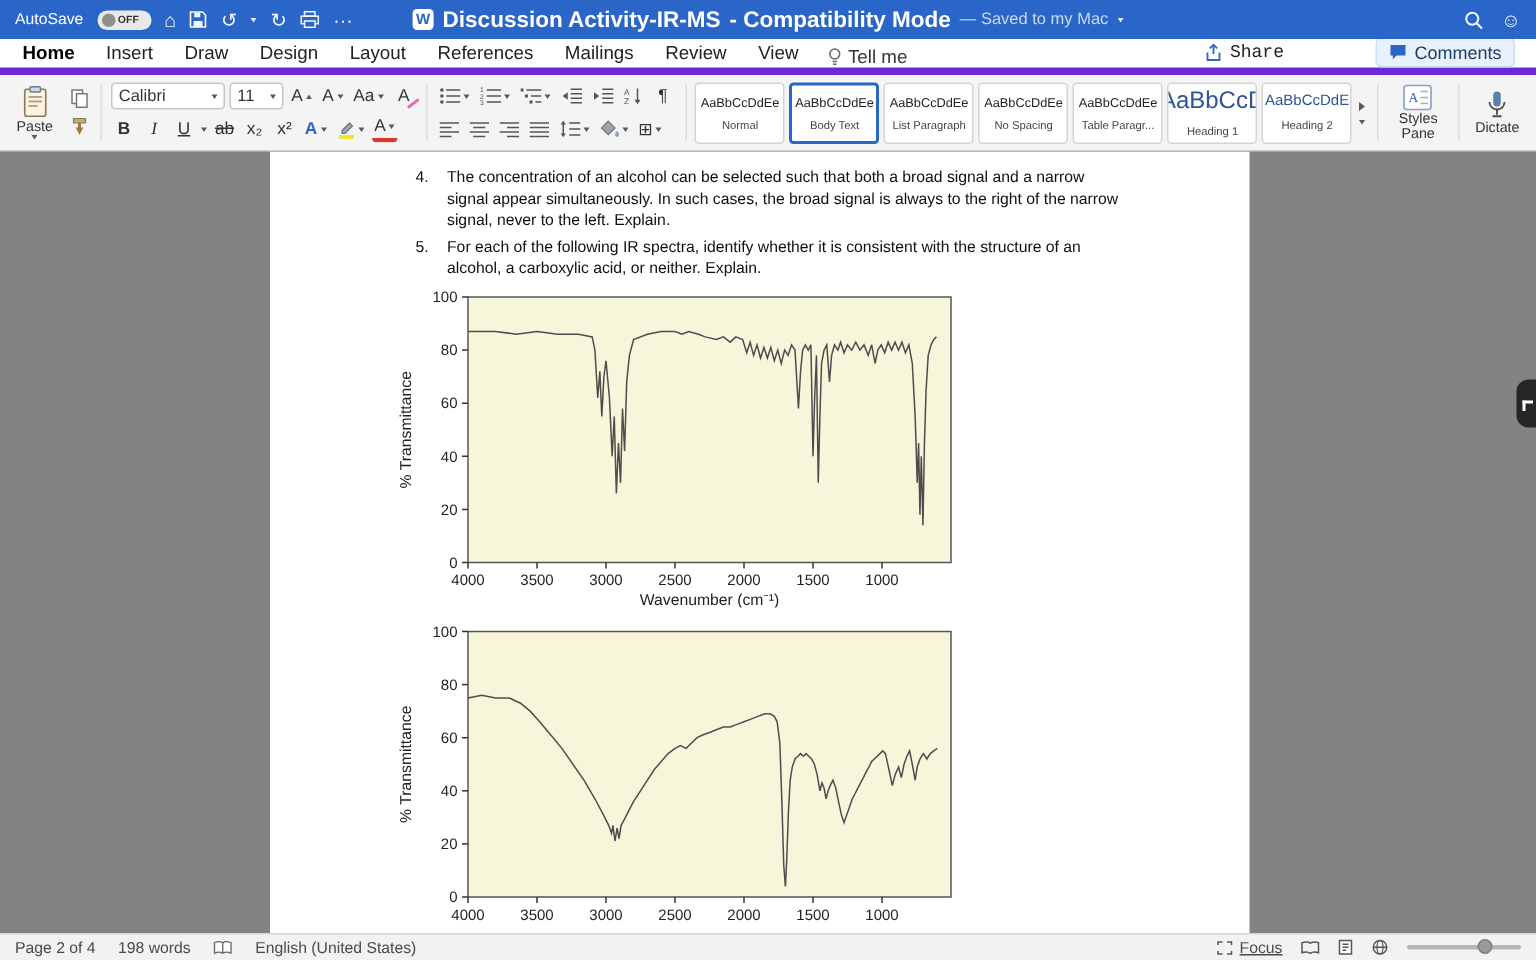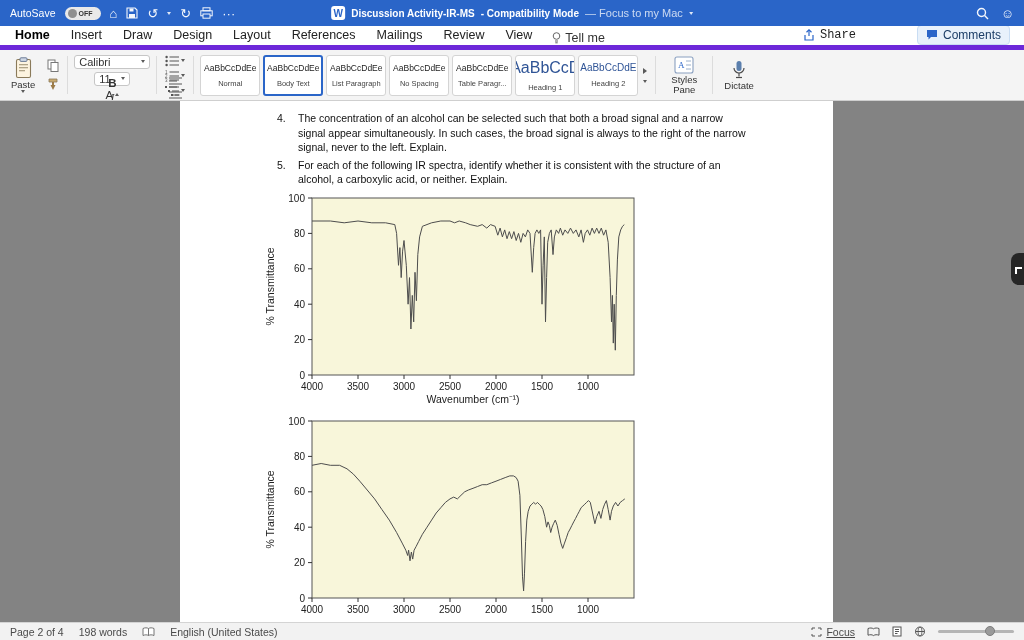--- a/index.html
+++ b/index.html
@@ -9,21 +9,21 @@
   
   .titlebar { height:26px; background:#2a65c8; display:flex; align-items:center; padding:0 10px; position:relative; color:#fff; }
   .tb-left { display:flex; align-items:center; gap:9px; }
   .tb-autosave-label { font-size:10.5px; color:#fff; }
   .tb-toggle { width:36px; height:13px; background:#e9e9e9; border-radius:8px; display:flex; align-items:center; gap:2px; padding:0 3px; cursor:pointer; }
   .tb-toggle .knob { width:9px; height:9px; border-radius:50%; background:#8f8f8f; }
   .tb-toggle-text { font-size:7px; color:#333; font-weight:bold; }
   .tb-icon { font-size:13px; line-height:1; color:#fff; opacity:.95; cursor:pointer; display:inline-flex; align-items:center; }
   .tb-center { position:absolute; left:50%; transform:translateX(-50%); display:flex; align-items:center; gap:6px; white-space:nowrap; }
   .word-badge { width:14px; height:14px; background:#fff; color:#2a65c8; font-weight:bold; font-size:10px; border-radius:3px; display:flex; align-items:center; justify-content:center; }
-  .tb-title, .tb-mode { font-size:10px; font-weight:bold; color:#fff; }
+  .tb-title, .tb-mode { font-size:15px; font-weight:bold; color:#fff; }
   .tb-saved { font-size:11px; color:rgba(255,255,255,.75); }
   .tb-right { margin-left:auto; display:flex; align-items:center; gap:12px; }
 
   .tri { width:0; height:0; border-left:3.5px solid transparent; border-right:3.5px solid transparent; border-top:4px solid #5a5a5a; display:inline-block; }
   .tri.light { border-top-color:rgba(255,255,255,.85); }
   .tri.tiny { border-left-width:2.5px; border-right-width:2.5px; border-top-width:3px; }
   .tri-up { width:0; height:0; border-left:2.5px solid transparent; border-right:2.5px solid transparent; border-bottom:3px solid #5a5a5a; display:inline-block; }
 
   
   .menubar { height:24px; background:#fff; border-bottom:5px solid #6d28d9; display:flex; align-items:flex-end; padding:0 14px; gap:19px; font-size:12.5px; color:#222; }
@@ -31,21 +31,21 @@
   .tab.active { font-weight:bold; color:#000; }
   .tellme { display:flex; align-items:center; gap:4px; cursor:pointer; color:#333;margin-top:40px; }
   .mb-right { margin-left:auto; display:flex; align-items:center; gap:10px; }
   .share-btn { display:flex; align-items:center; gap:5px; cursor:pointer; color:#222; font-size:12px; padding:2px 7px; border-radius:4px;font-family:Liberation Mono, monospace; }
   .comments-btn { display:flex; align-items:center; gap:5px; cursor:pointer; color:#1b3d66; font-size:12px; background:#e8f1fb; border:1px solid #c9ddf3; border-radius:4px; padding:2px 8px;margin-left:44px; }
 
   
   .ribbon { height:51px; background:#f4f4f4; border-bottom:1px solid #cfcfcf; display:flex; align-items:center; padding:2px 6px; gap:5px; overflow:hidden; }
   .vdiv { width:1px; align-self:stretch; background:#dcdcdc; margin:4px 1px; }
   .group-col { display:flex; flex-direction:column; gap:3px; justify-content:center; }
-  .rrow { display:flex; align-items:center; gap:3px; height:19px;flex-direction:column; }
+  .rrow { display:flex; align-items:center; gap:3px; height:19px; }
   .big-btn { display:flex; flex-direction:column; align-items:center; justify-content:center; gap:1px; padding:1px 5px; border-radius:3px; cursor:pointer; color:#333; }
   .big-label { font-size:9.5px; color:#333; text-align:center; line-height:1.05; }
   .mini-col { display:flex; flex-direction:column; gap:4px; justify-content:center; }
   .mini-btn { width:16px; height:15px; display:flex; align-items:center; justify-content:center; cursor:pointer; border-radius:2px; }
   .combo { background:#fff; border:1px solid #c6c6c6; border-radius:3px; height:18px; display:flex; align-items:center; justify-content:space-between; font-size:11px; color:#333; padding:0 4px; gap:4px; cursor:pointer; }
   .btn { height:18px; min-width:17px; display:flex; align-items:center; justify-content:center; gap:2px; font-size:11.5px; color:#333; border-radius:3px; padding:0 2px; cursor:pointer; }
   .b { font-weight:bold; }
   .i { font-style:italic; font-family:"Liberation Serif", serif; }
   .u { text-decoration:underline; }
   .st { text-decoration:line-through; }
@@ -114,21 +114,21 @@
           <rect x="3" y="7" width="7" height="4.2" fill="#2a65c8" stroke="#fff" stroke-width="1"></rect>
         </svg>
     </span>
     <span class="tb-icon">···</span>
   </div>
 
   <div class="tb-center">
     <span class="word-badge">W</span>
     <span class="tb-title">Discussion Activity-IR-MS</span>
     <span class="tb-mode">- Compatibility Mode</span>
-    <span class="tb-saved">— Focus to my Mac</span>
+    <span class="tb-saved">— Saved to my Mac</span>
     <span class="tri tiny light"></span>
   </div>
 
   <div class="tb-right">
     <span class="tb-icon">
       <svg class="icon" width="13" height="13" viewBox="0 0 13 13">
           <circle cx="5.5" cy="5.5" r="4" fill="none" stroke="#fff" stroke-width="1.4"></circle>
           <line x1="8.6" y1="8.6" x2="12" y2="12" stroke="#fff" stroke-width="1.4"></line>
         </svg>
     </span>

